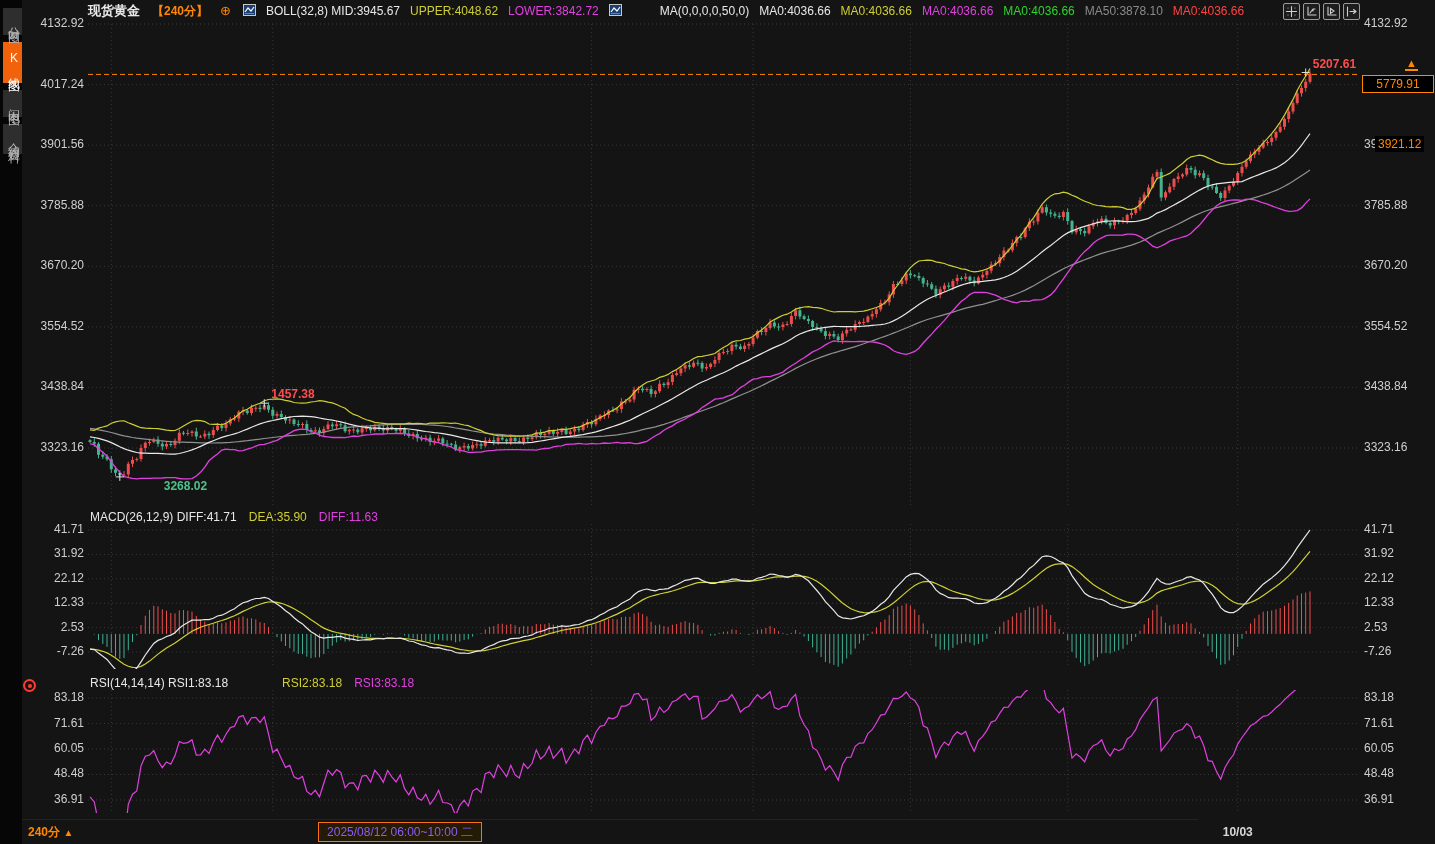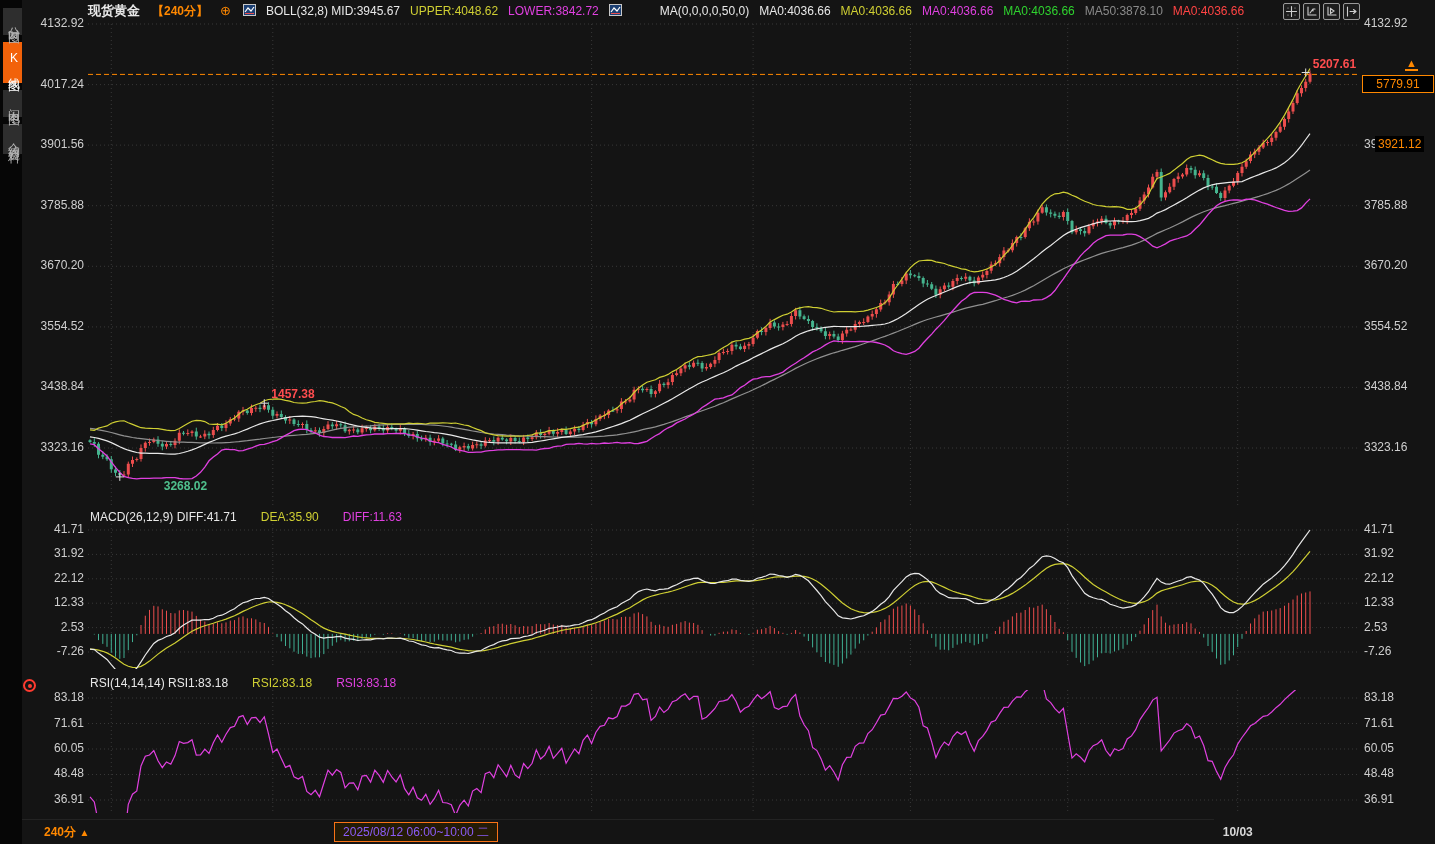--- a/index.html
+++ b/index.html
@@ -20,24 +20,24 @@
   #header .plus{color:#ff8800;font-size:13px;line-height:12px;}
   #header-indicators{display:flex;gap:10px;align-items:center;}
   #toolbar{position:absolute;right:75px;top:3px;display:flex;gap:3px;z-index:6;}
   .tool-btn{width:15px;height:15px;border:1px solid #9a9a9a;border-radius:2px;background:#1d1d1d;
     display:flex;align-items:center;justify-content:center;cursor:pointer;}
   
   #overlays{position:absolute;left:0;top:0;width:1435px;height:844px;z-index:3;pointer-events:none;}
   .axis-label{position:absolute;font-size:12px;color:#cfcfcf;}
   .date-label{position:absolute;font-size:12px;color:#d8d8d8;font-weight:bold;}
   .ann{position:absolute;font-size:12px;font-weight:bold;}
-  .panel-row{position:absolute;left:90px;display:flex;gap:24px;font-size:12px;z-index:4;white-space:nowrap;}
+  .panel-row{position:absolute;left:90px;display:flex;gap:12px;font-size:12px;z-index:4;white-space:nowrap;}
   #macd-row{top:510px;} #rsi-row{top:676px;}
   
-  #bottom-bar{position:absolute;left:16px;bottom:0;width:1198px;height:24px;background:#141414;
+  #bottom-bar{position:absolute;left:0;bottom:0;width:1198px;height:24px;background:#141414;
     border-top:1px solid #232323;z-index:4;}
   #period-label{position:absolute;left:28px;top:4px;color:#ff8800;font-weight:bold;font-size:12px;cursor:pointer;}
   #period-label .arr{font-size:10px;}
   #xhair-tip{position:absolute;left:318px;top:2px;width:162px;height:18px;line-height:18px;
     text-align:center;color:#8b5cf6;font-size:12px;background:#241b06;border:1px solid #f97316;}
   
   .price-badge{position:absolute;left:1362px;top:75px;width:70px;height:16px;line-height:16px;
     text-align:center;font-size:12px;color:#ff8800;border:1px solid #ff8800;background:#000;z-index:4;}
   #badge-marker{position:absolute;left:1405px;top:58px;color:#ff8800;font-size:11px;z-index:5;line-height:11px;
     border-bottom:2px solid #ff8800;padding:0 1px;cursor:pointer;}
@@ -243,21 +243,21 @@
       <div class="date-label" style="left: 1205.74px; top: 825px; width: 64px; text-align: center;">10/03</div>
     </div>
 
   <div class="panel-row" id="macd-row">
       <span style="color: rgb(232, 232, 232);">MACD(26,12,9) DIFF:41.71</span>
       <span style="color: rgb(207, 207, 51);">DEA:35.90</span>
       <span style="color: rgb(224, 64, 224);">DIFF:11.63</span>
     </div>
   <div class="panel-row" id="rsi-row">
       <span style="color: rgb(232, 232, 232);">RSI(14,14,14) RSI1:83.18</span>
-      <span style="color: rgb(207, 207, 51);">RSI2:83.18</span>
+      <span style="color: rgb(207, 207, 51); margin-left: 42px;">RSI2:83.18</span>
       <span style="color: rgb(224, 64, 224);">RSI3:83.18</span>
     </div>
 
   <div id="alert-dot"></div>
 
   <div class="price-badge">5779.91</div>
   <div id="badge-marker">▲</div>
   <div id="level-label">3921.12</div>
 
   <div id="bottom-bar">

